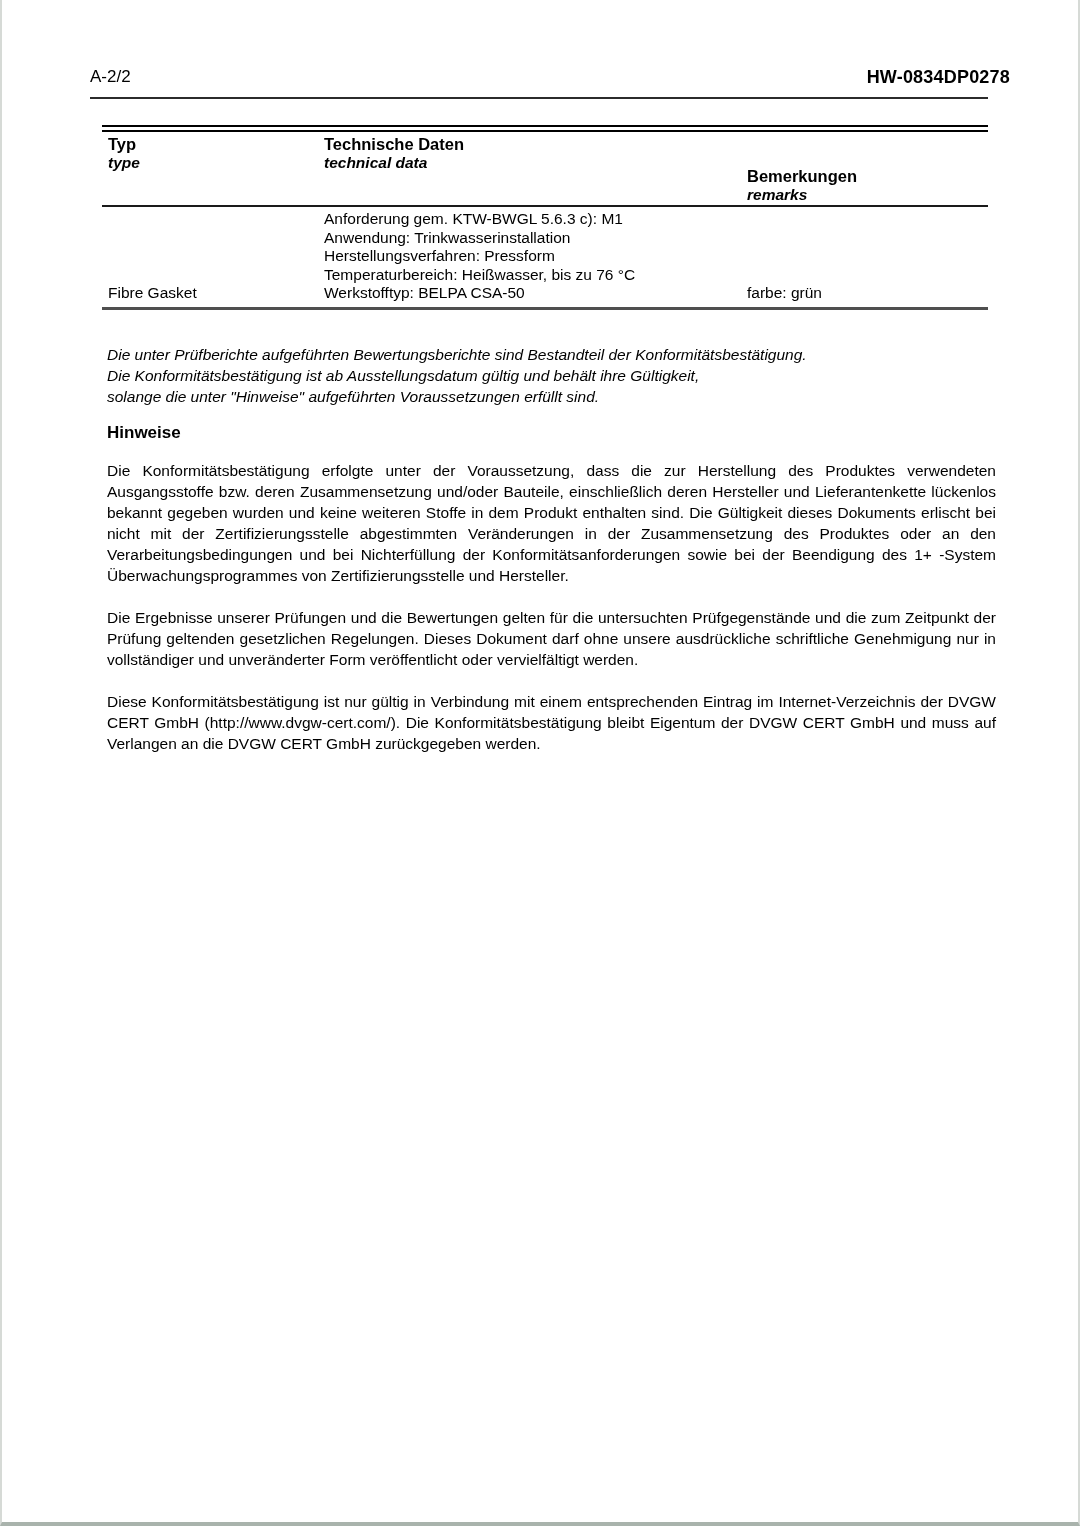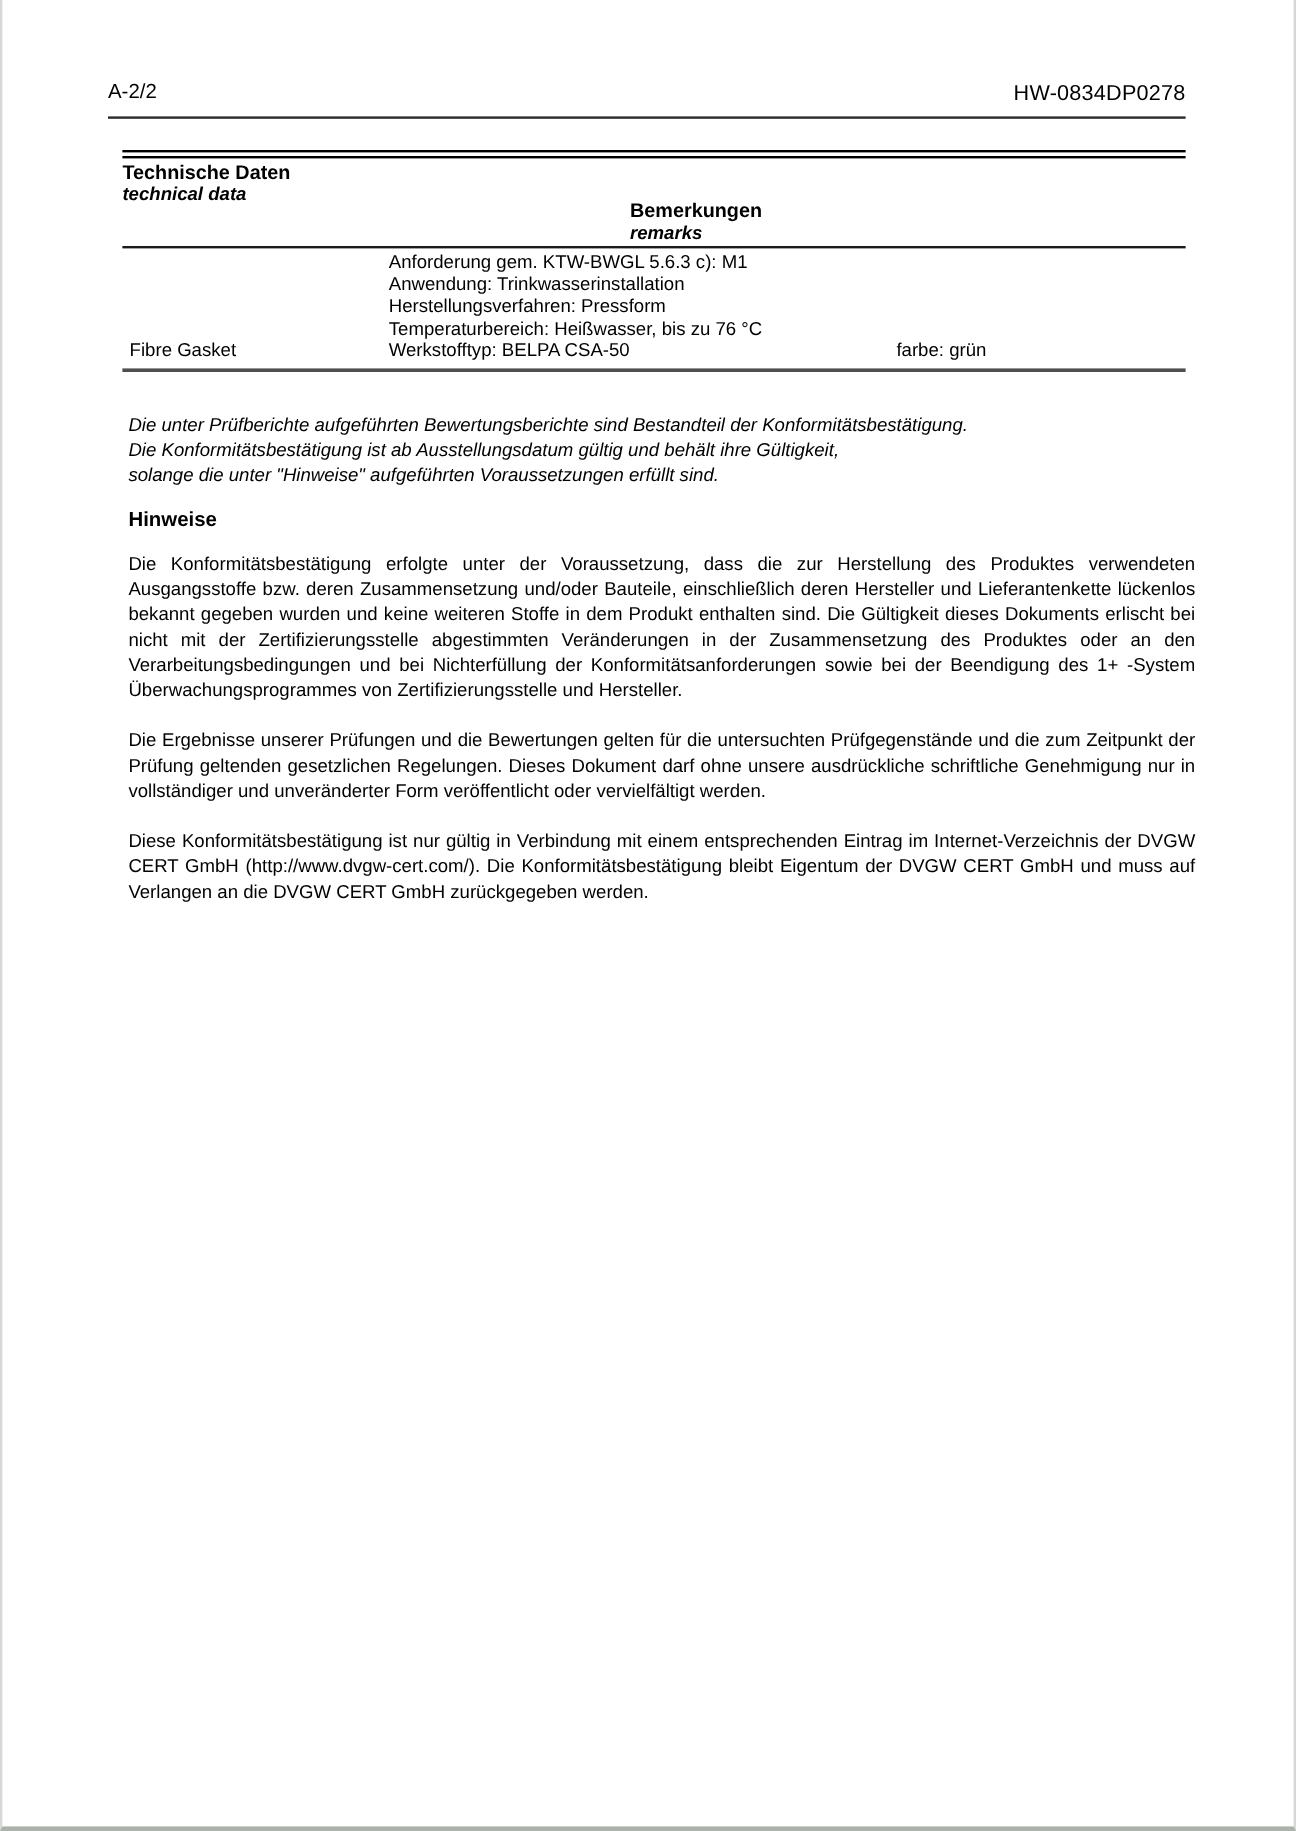--- a/index.html
+++ b/index.html
@@ -22,29 +22,29 @@
     border-right: 2px solid #d6dad6;
     border-bottom: 4px solid #a9b3ac;
     overflow: hidden;
   }
 
   
   .doc-header {
     display: flex;
     justify-content: space-between;
     align-items: center;
-    padding: 66px 90px 0 88px;
+    padding: 66px 68px 0 88px;
   }
   .page-num {
     font-size: 17px;
     line-height: 22px;
   }
   .doc-num {
     font-size: 18px;
-    font-weight: normal;
+    font-weight: bold;
     line-height: 22px;
     letter-spacing: 0.2px;
   }
   .header-rule {
     margin: 9px 90px 0 88px;
     border: 0;
     border-top: 2px solid #2b2b2b;
   }
 
   
@@ -119,20 +119,24 @@
   <header class="doc-header">
     <span class="page-num">A-2/2</span>
     <span class="doc-num">HW-0834DP0278</span>
   </header>
   <hr class="header-rule">
 
   <section class="table-wrap">
     <div class="rule-double"></div>
 
     <div class="trow thead">
+      <div class="tcell col1">
+        <div class="th-main">Typ</div>
+        <div class="th-sub">type</div>
+      </div>
       <div class="tcell col2">
         <div class="th-main">Technische Daten</div>
         <div class="th-sub">technical data</div>
       </div>
       <div class="tcell col3">
         <div class="th-main">Bemerkungen</div>
         <div class="th-sub">remarks</div>
       </div>
     </div>
 

